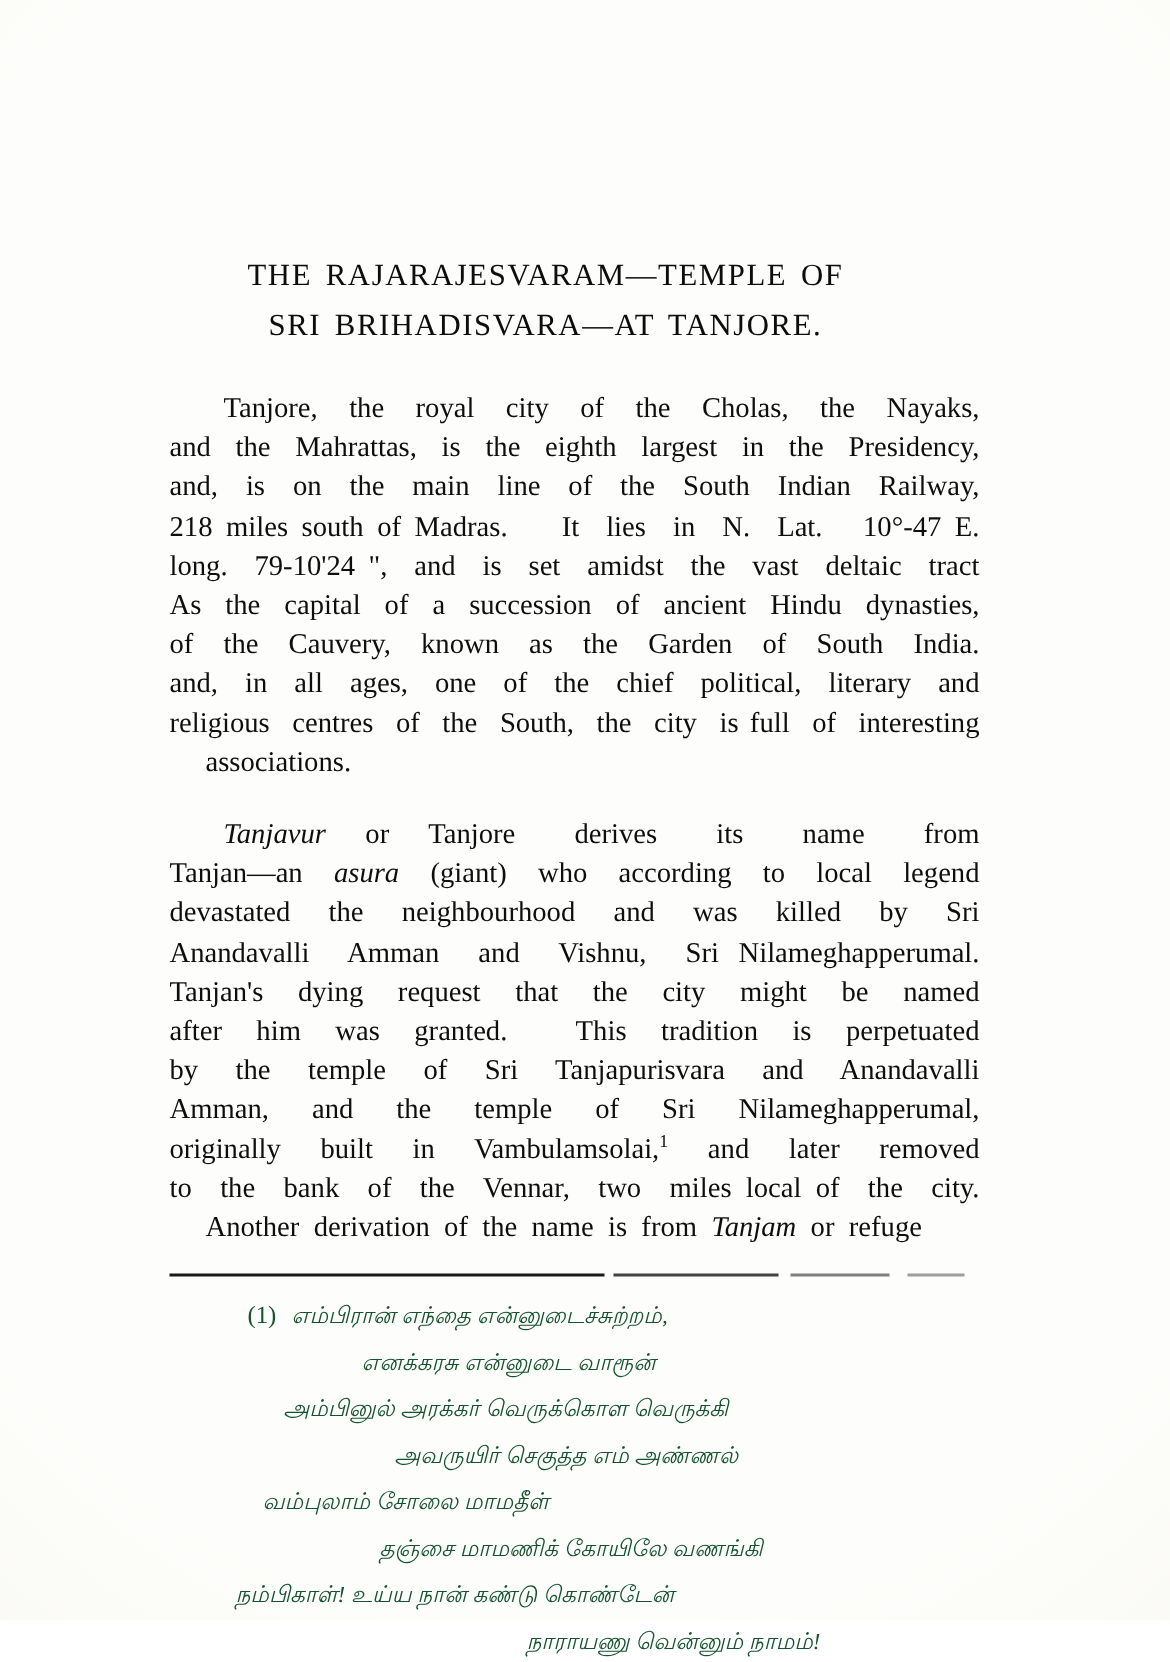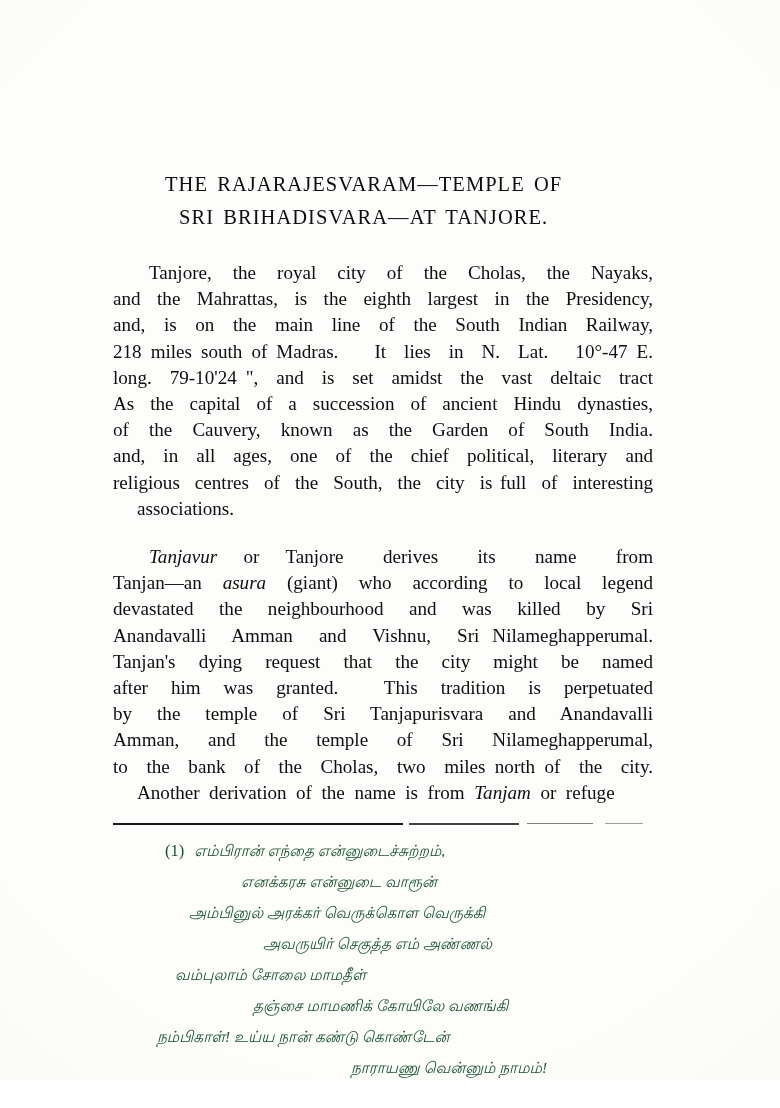--- a/index.html
+++ b/index.html
@@ -189,21 +189,22 @@
 
     <div class="body-para">
       <span class="ln"><span class="lead-indent"></span><i>Tanjavur</i><span>&nbsp; or&nbsp; Tanjore&nbsp;&nbsp; derives&nbsp;&nbsp; its&nbsp;&nbsp; name&nbsp;&nbsp; from</span></span>
       <span class="ln"><span>Tanjan—an&nbsp; </span><i>asura</i><span>&nbsp; (giant)&nbsp; who&nbsp; according&nbsp; to&nbsp; local&nbsp; legend</span></span>
       <span class="ln">devastated  the  neighbourhood  and  was  killed  by  Sri</span>
       <span class="ln">Anandavalli  Amman  and  Vishnu,  Sri Nilameghapperumal.</span>
       <span class="ln">Tanjan's  dying  request  that  the  city  might  be  named</span>
       <span class="ln">after  him  was  granted.    This  tradition  is  perpetuated</span>
       <span class="ln">by  the  temple  of  Sri  Tanjapurisvara  and  Anandavalli</span>
       <span class="ln">Amman,  and  the  temple  of  Sri  Nilameghapperumal,</span>
-      <span class="ln">to  the  bank  of  the  Cholas,  two  miles north of  the  city.</span>
+      <span class="ln"><span>originally&nbsp; built&nbsp; in&nbsp; Vambulamsolai,</span><span class="fn-ref">1</span><span>&nbsp; and&nbsp; later&nbsp; removed</span></span>
+      <span class="ln">to  the  bank  of  the  Vennar,  two  miles local of  the  city.</span>
       <span class="ln last"><span>Another&nbsp; derivation&nbsp; of&nbsp; the&nbsp; name&nbsp; is&nbsp; from&nbsp; </span><i>Tanjam</i><span>&nbsp; or&nbsp; refuge</span></span>
     </div>
 
     <div class="fn-rule-wrap">
       <div class="fn-rule seg-a"></div>
       <div class="fn-rule seg-b"></div>
       <div class="fn-rule seg-c"></div>
       <div class="fn-rule seg-d"></div>
     </div>
 

